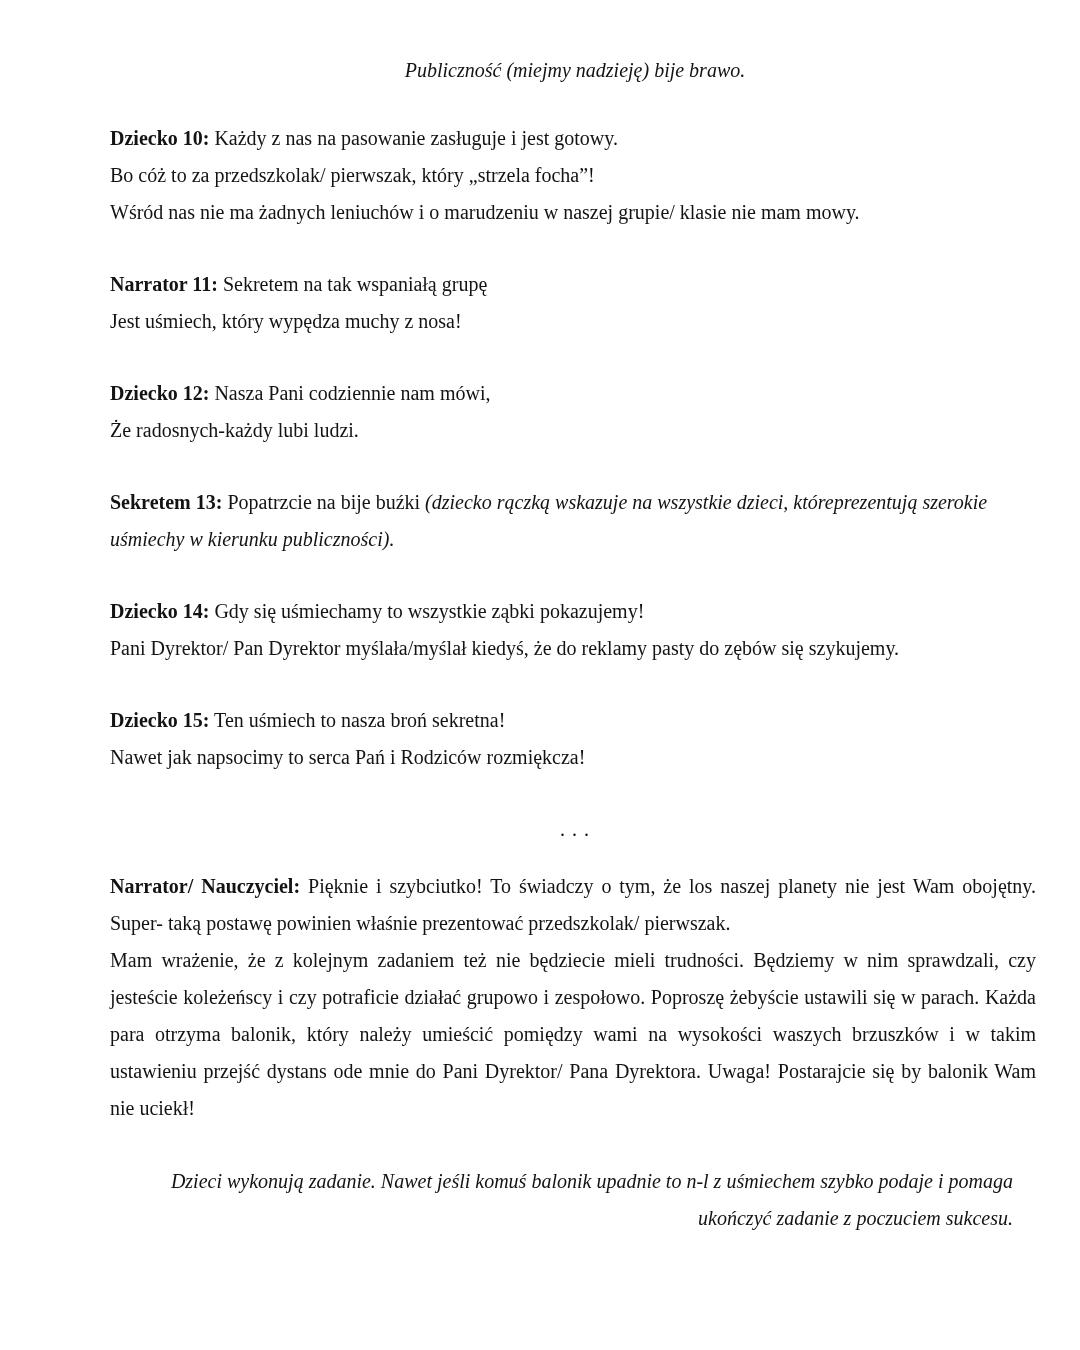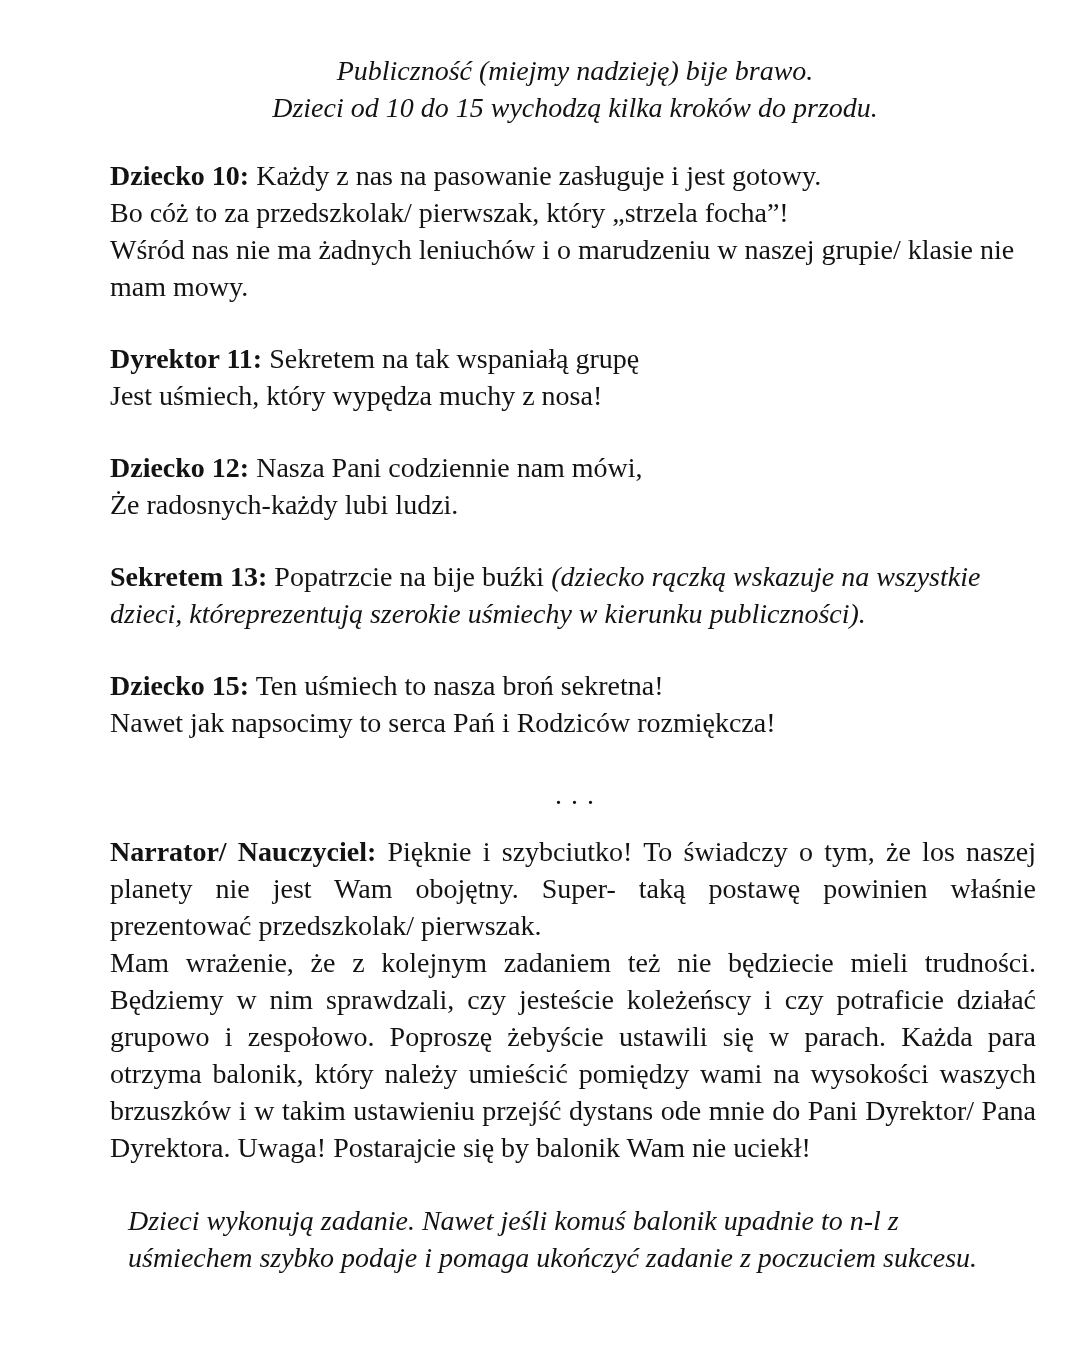--- a/index.html
+++ b/index.html
@@ -15,21 +15,21 @@
     color: #131313;
   }
   .page {
     box-sizing: border-box;
     width: 1080px;
     height: 1350px;
     padding: 52px 40px 0 110px;
     background: #ffffff;
   }
   .page * {
-    font-size: 28px;
+    font-size: 20px;
     line-height: 37px;
   }
   .stage-top {
     text-align: center;
     font-style: italic;
     margin: 0 0 31px 0;
   }
   .stage-top .stage-line {
     display: block;
   }
@@ -52,56 +52,59 @@
     letter-spacing: 1px;
   }
   .narrator {
     margin: 0 4px 36px 0;
   }
   .narrator p {
     margin: 0;
     text-align: justify;
   }
   .stage-bottom {
-    text-align: left;
+    text-align: right;
     font-style: italic;
-    margin: 8px;
+    margin: 17px;
     padding: 0 10px;
   }
 </style>
 </head>
 <body>
 
 <div class="page">
 
   <div class="stage-top">
     <span class="stage-line">Publiczność (miejmy nadzieję) bije brawo.</span>
-    <span class="stage-line">Dzieci od 10 do 15 wychodzą kilka kroków do przodu.</span>
   </div>
 
   <div class="speech">
     <span class="speech-line"><span class="speaker">Dziecko 10:</span> <span>Każdy z nas na pasowanie zasługuje i jest gotowy.</span></span>
     <span class="speech-line">Bo cóż to za przedszkolak/ pierwszak, który „strzela focha”!</span>
     <span class="speech-line">Wśród nas nie ma żadnych leniuchów i o marudzeniu w naszej grupie/ klasie nie mam mowy.</span>
   </div>
 
   <div class="speech">
-    <span class="speech-line"><span class="speaker">Dyrektor 11:</span> <span>Sekretem na tak wspaniałą grupę</span></span>
+    <span class="speech-line"><span class="speaker">Narrator 11:</span> <span>Sekretem na tak wspaniałą grupę</span></span>
     <span class="speech-line">Jest uśmiech, który wypędza muchy z nosa!</span>
   </div>
 
   <div class="speech">
     <span class="speech-line"><span class="speaker">Dziecko 12:</span> <span>Nasza Pani codziennie nam mówi,</span></span>
     <span class="speech-line">Że radosnych-każdy lubi ludzi.</span>
   </div>
 
   <div class="speech">
     <span class="speaker">Sekretem 13:</span> <span>Popatrzcie na bije buźki</span> <span class="stage-note">(dziecko rączką wskazuje na wszystkie dzieci, któreprezentują szerokie uśmiechy w kierunku publiczności).</span>
   </div>
 
+  <div class="speech">
+    <span class="speech-line"><span class="speaker">Dziecko 14:</span> <span>Gdy się uśmiechamy to wszystkie ząbki pokazujemy!</span></span>
+    <span class="speech-line">Pani Dyrektor/ Pan Dyrektor myślała/myślał kiedyś, że do reklamy pasty do zębów się szykujemy.</span>
+  </div>
 
   <div class="speech">
     <span class="speech-line"><span class="speaker">Dziecko 15:</span> <span>Ten uśmiech to nasza broń sekretna!</span></span>
     <span class="speech-line">Nawet jak napsocimy to serca Pań i Rodziców rozmiękcza!</span>
   </div>
 
   <div class="separator">. . .</div>
 
   <div class="narrator">
     <p><span class="speaker">Narrator/ Nauczyciel:</span> <span>Pięknie i szybciutko! To świadczy o tym, że los naszej planety nie jest Wam obojętny. Super- taką postawę powinien właśnie prezentować przedszkolak/ pierwszak.</span></p>

